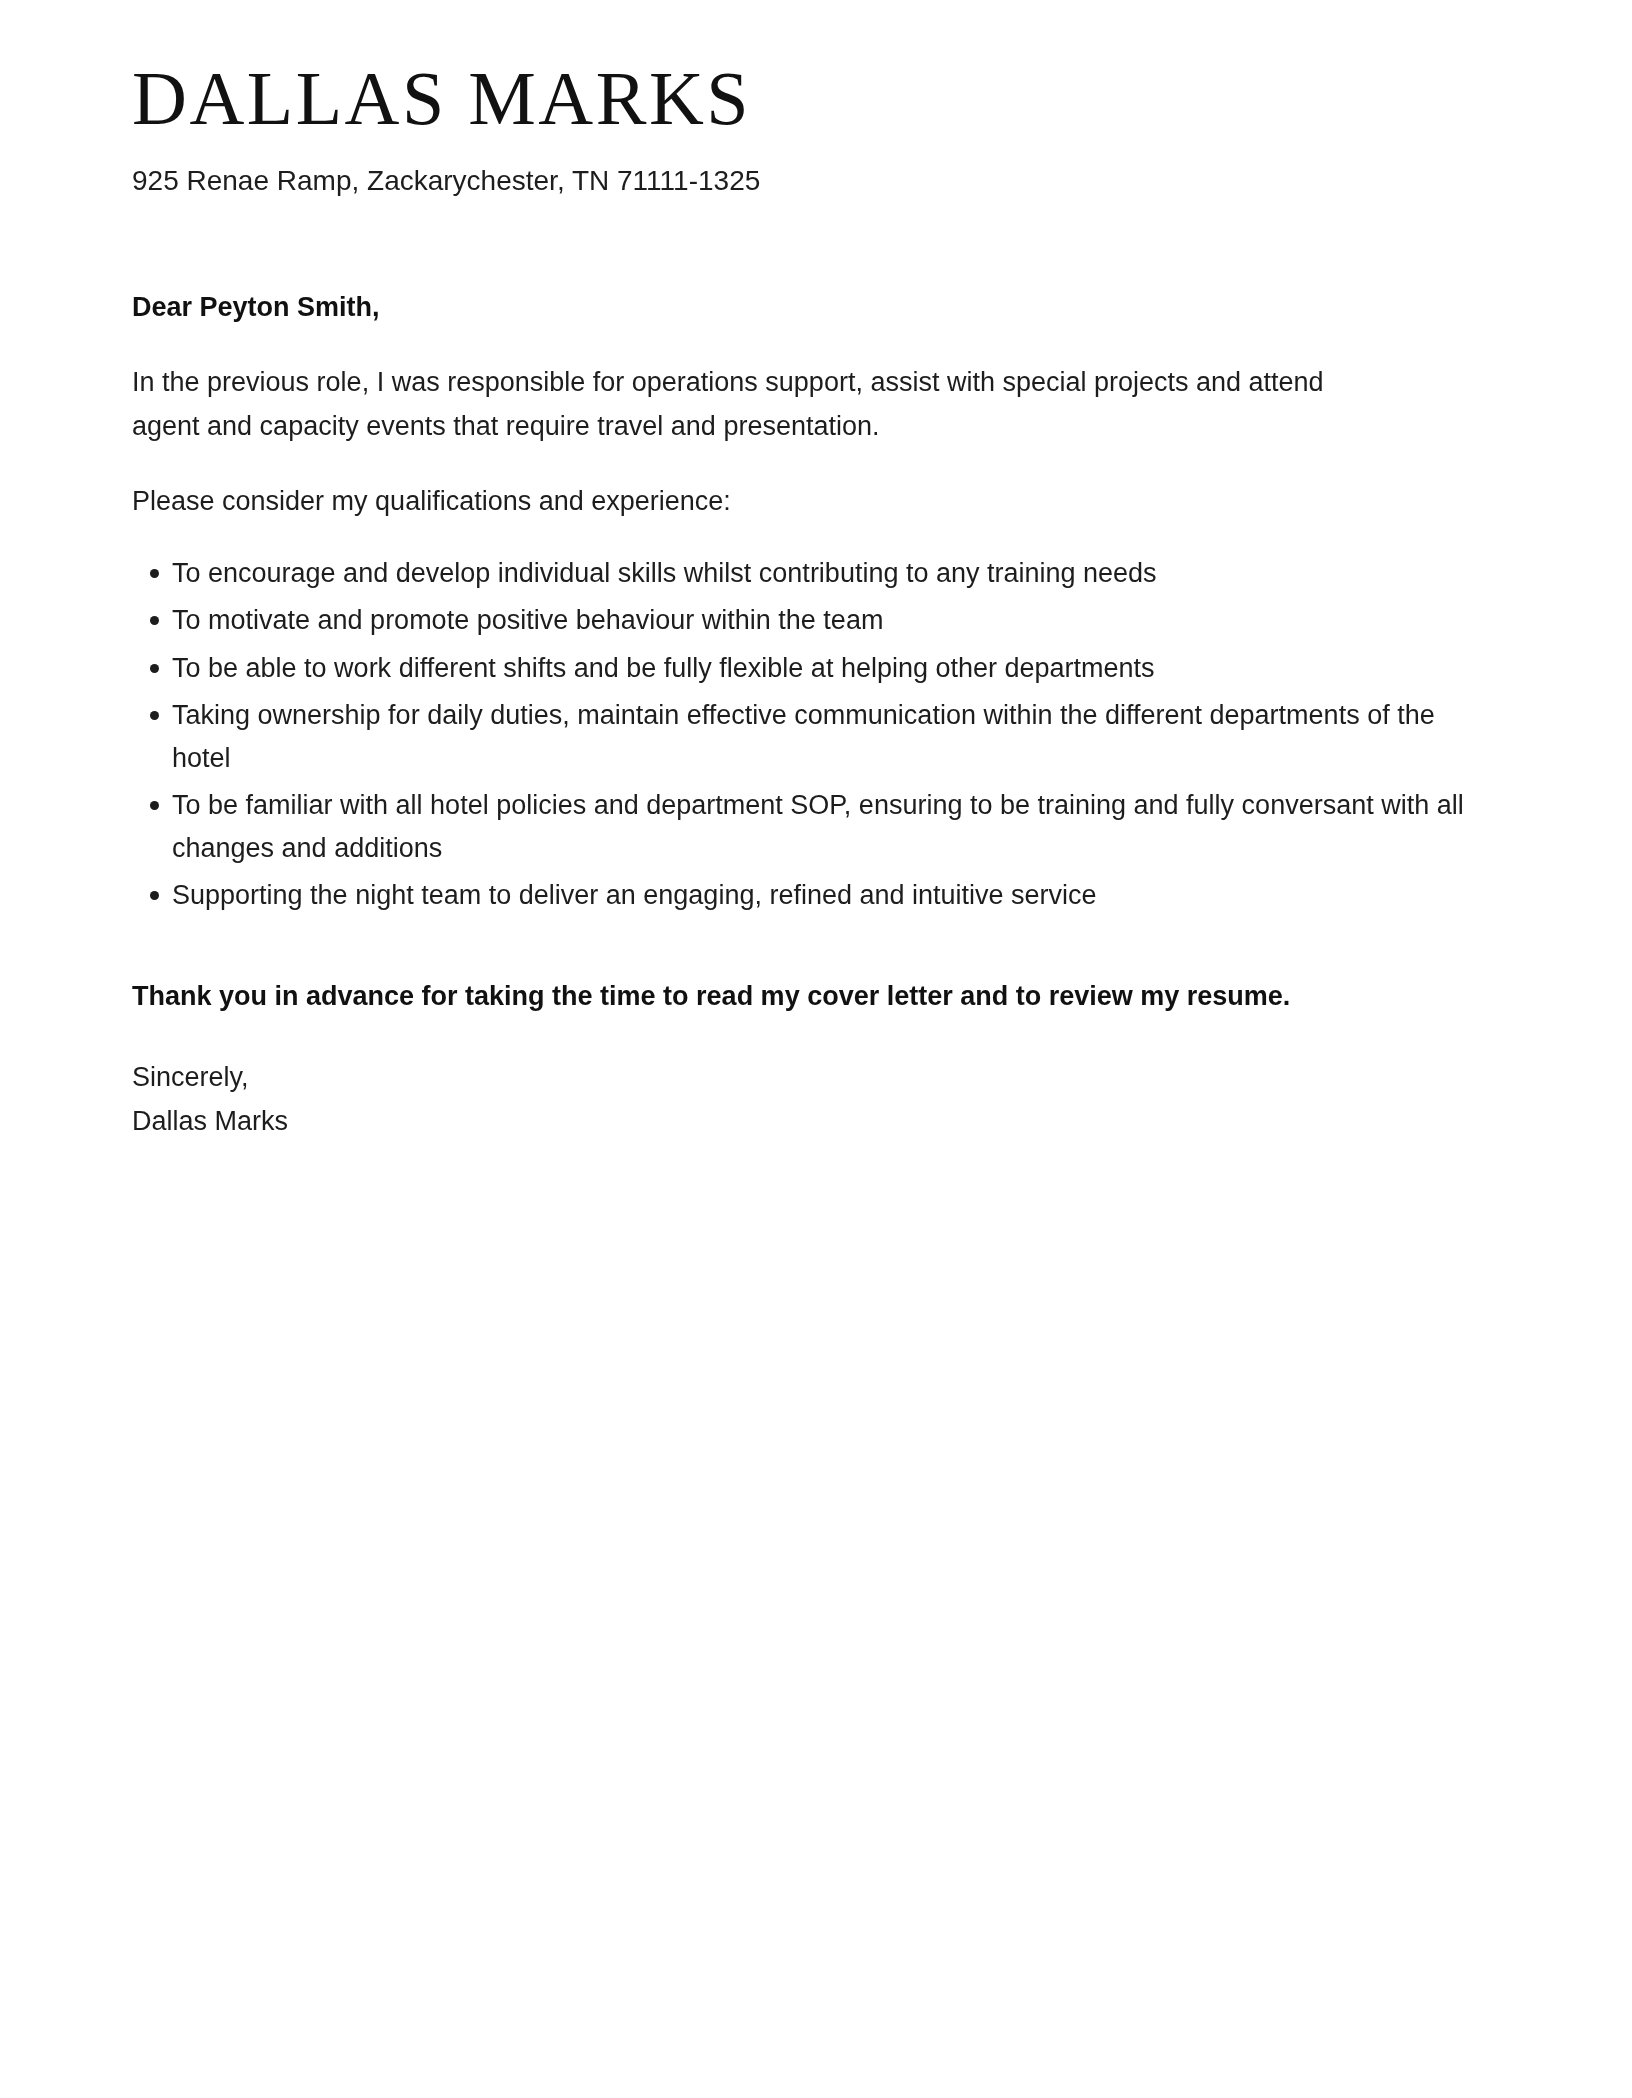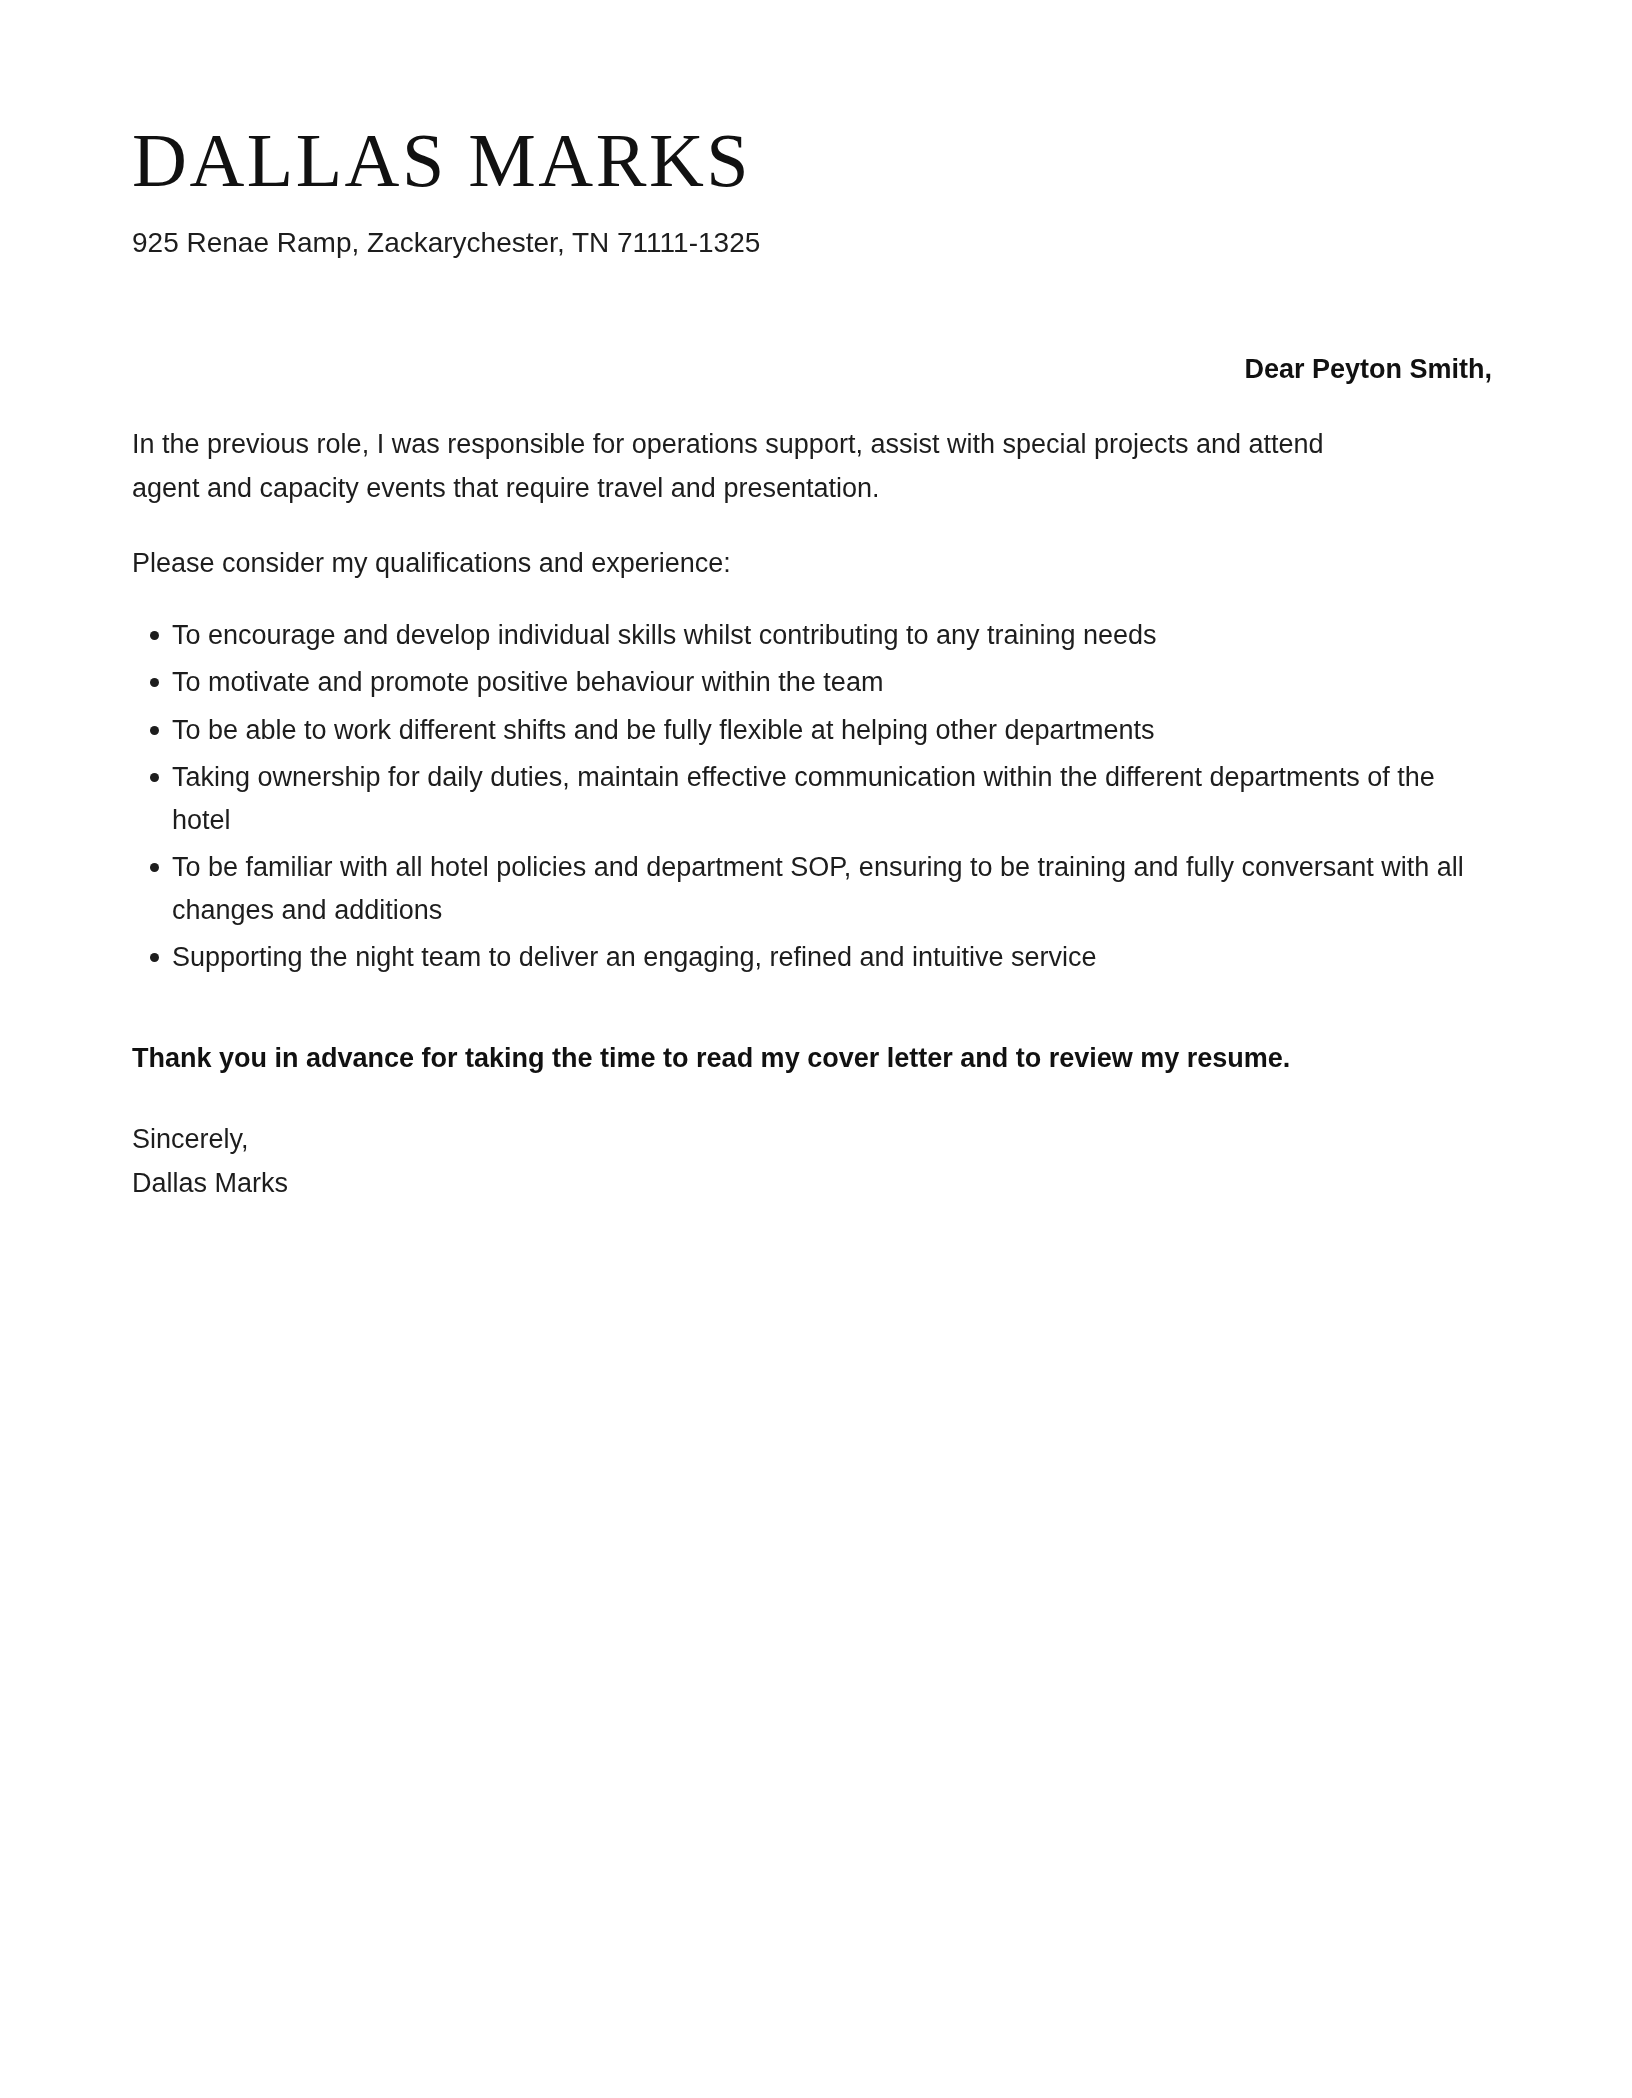--- a/index.html
+++ b/index.html
@@ -13,21 +13,21 @@
     font-family: "Liberation Sans", sans-serif;
     color: #1a1a1a;
     -webkit-font-smoothing: antialiased;
   }
   .page {
     position: relative;
     width: 1632px;
     height: 2098px;
     background: #ffffff;
     box-sizing: border-box;
-    padding: 112px 140px 0 132px;
+    padding: 50px 140px 0 132px;
     border-radius: 25px;
   }
   .letter-name {
     font-family: "Liberation Serif", serif;
     font-size: 76px;
     font-weight: 400;
     letter-spacing: 2.5px;
     line-height: 1.0;
     color: #111111;
     margin: 0;
@@ -44,21 +44,20 @@
   }
   .letter-body {
     margin-top: 88px;
   }
   .salutation {
     font-size: 27px;
     font-weight: 700;
     color: #111111;
     line-height: 1.45;
     margin: 0 0 34px 0;
-    text-align: right;
   }
   .para {
     font-size: 27px;
     font-weight: 400;
     color: #1d1d1d;
     line-height: 1.62;
     margin: 0 0 32px 0;
     max-width: 1262px;
   }
   .para.tight {

